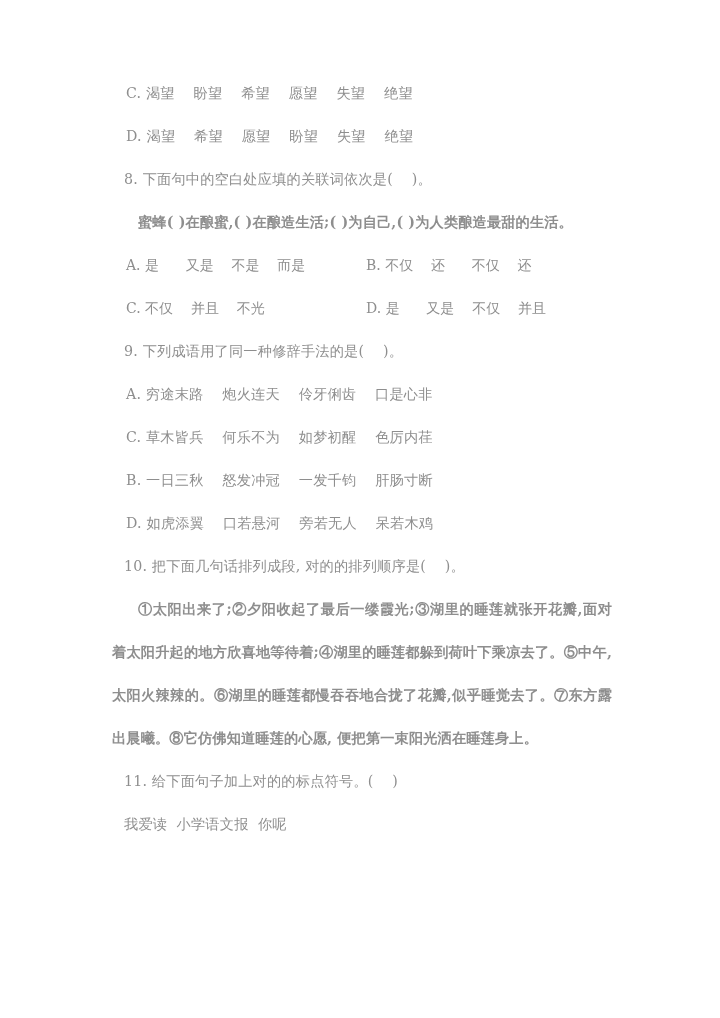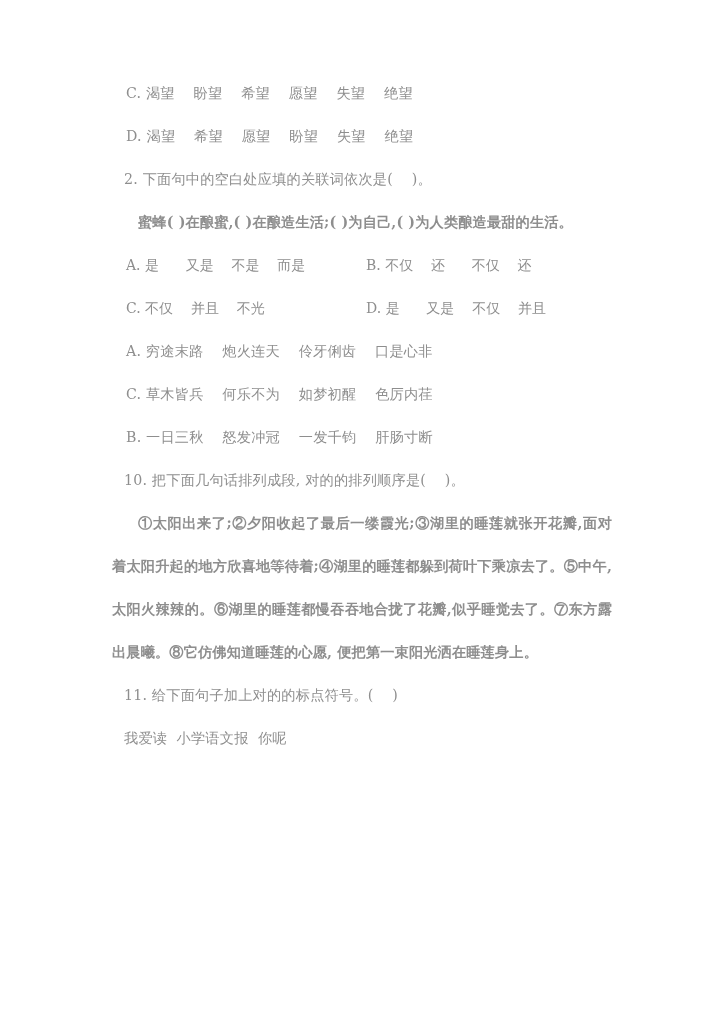--- a/index.html
+++ b/index.html
@@ -85,34 +85,36 @@
 </style>
 </head>
 <body>
 
 <div class="page">
   <div class="content">
 
     <div class="line opt-line">C. 渴望    盼望    希望    愿望    失望    绝望</div>
     <div class="line opt-line">D. 渴望    希望    愿望    盼望    失望    绝望</div>
 
-    <div class="line stem-line">2. 下面句中的空白处应填的关联词依次是(    )。</div>
+    <div class="line stem-line">8. 下面句中的空白处应填的关联词依次是(    )。</div>
     <p class="para indent">蜜蜂(    )在酿蜜,(    )在酿造生活;(    )为自己,(    )为人类酿造最甜的生活。</p>
     <div class="opt-pair">
       <span class="col-left">A. 是      又是    不是    而是</span>
       <span class="col-right">B. 不仅    还      不仅    还</span>
     </div>
     <div class="opt-pair">
       <span class="col-left">C. 不仅    并且    不光</span>
       <span class="col-right">D. 是      又是    不仅    并且</span>
     </div>
 
+    <div class="line stem-line">9. 下列成语用了同一种修辞手法的是(    )。</div>
     <div class="line opt-line">A. 穷途末路    炮火连天    伶牙俐齿    口是心非</div>
     <div class="line opt-line">C. 草木皆兵    何乐不为    如梦初醒    色厉内荏</div>
     <div class="line opt-line">B. 一日三秋    怒发冲冠    一发千钧    肝肠寸断</div>
+    <div class="line opt-line">D. 如虎添翼    口若悬河    旁若无人    呆若木鸡</div>
 
     <div class="line stem-line">10. 把下面几句话排列成段, 对的的排列顺序是(    )。</div>
     <p class="para indent">①太阳出来了;②夕阳收起了最后一缕霞光;③湖里的睡莲就张开花瓣,面对着太阳升起的地方欣喜地等待着;④湖里的睡莲都躲到荷叶下乘凉去了。⑤中午,太阳火辣辣的。⑥湖里的睡莲都慢吞吞地合拢了花瓣,似乎睡觉去了。⑦东方露出晨曦。⑧它仿佛知道睡莲的心愿, 便把第一束阳光洒在睡莲身上。</p>
 
     <div class="line stem-line">11. 给下面句子加上对的的标点符号。(    )</div>
     <div class="line stem-line">我爱读  小学语文报  你呢</div>
 
   </div>
 </div>
 

